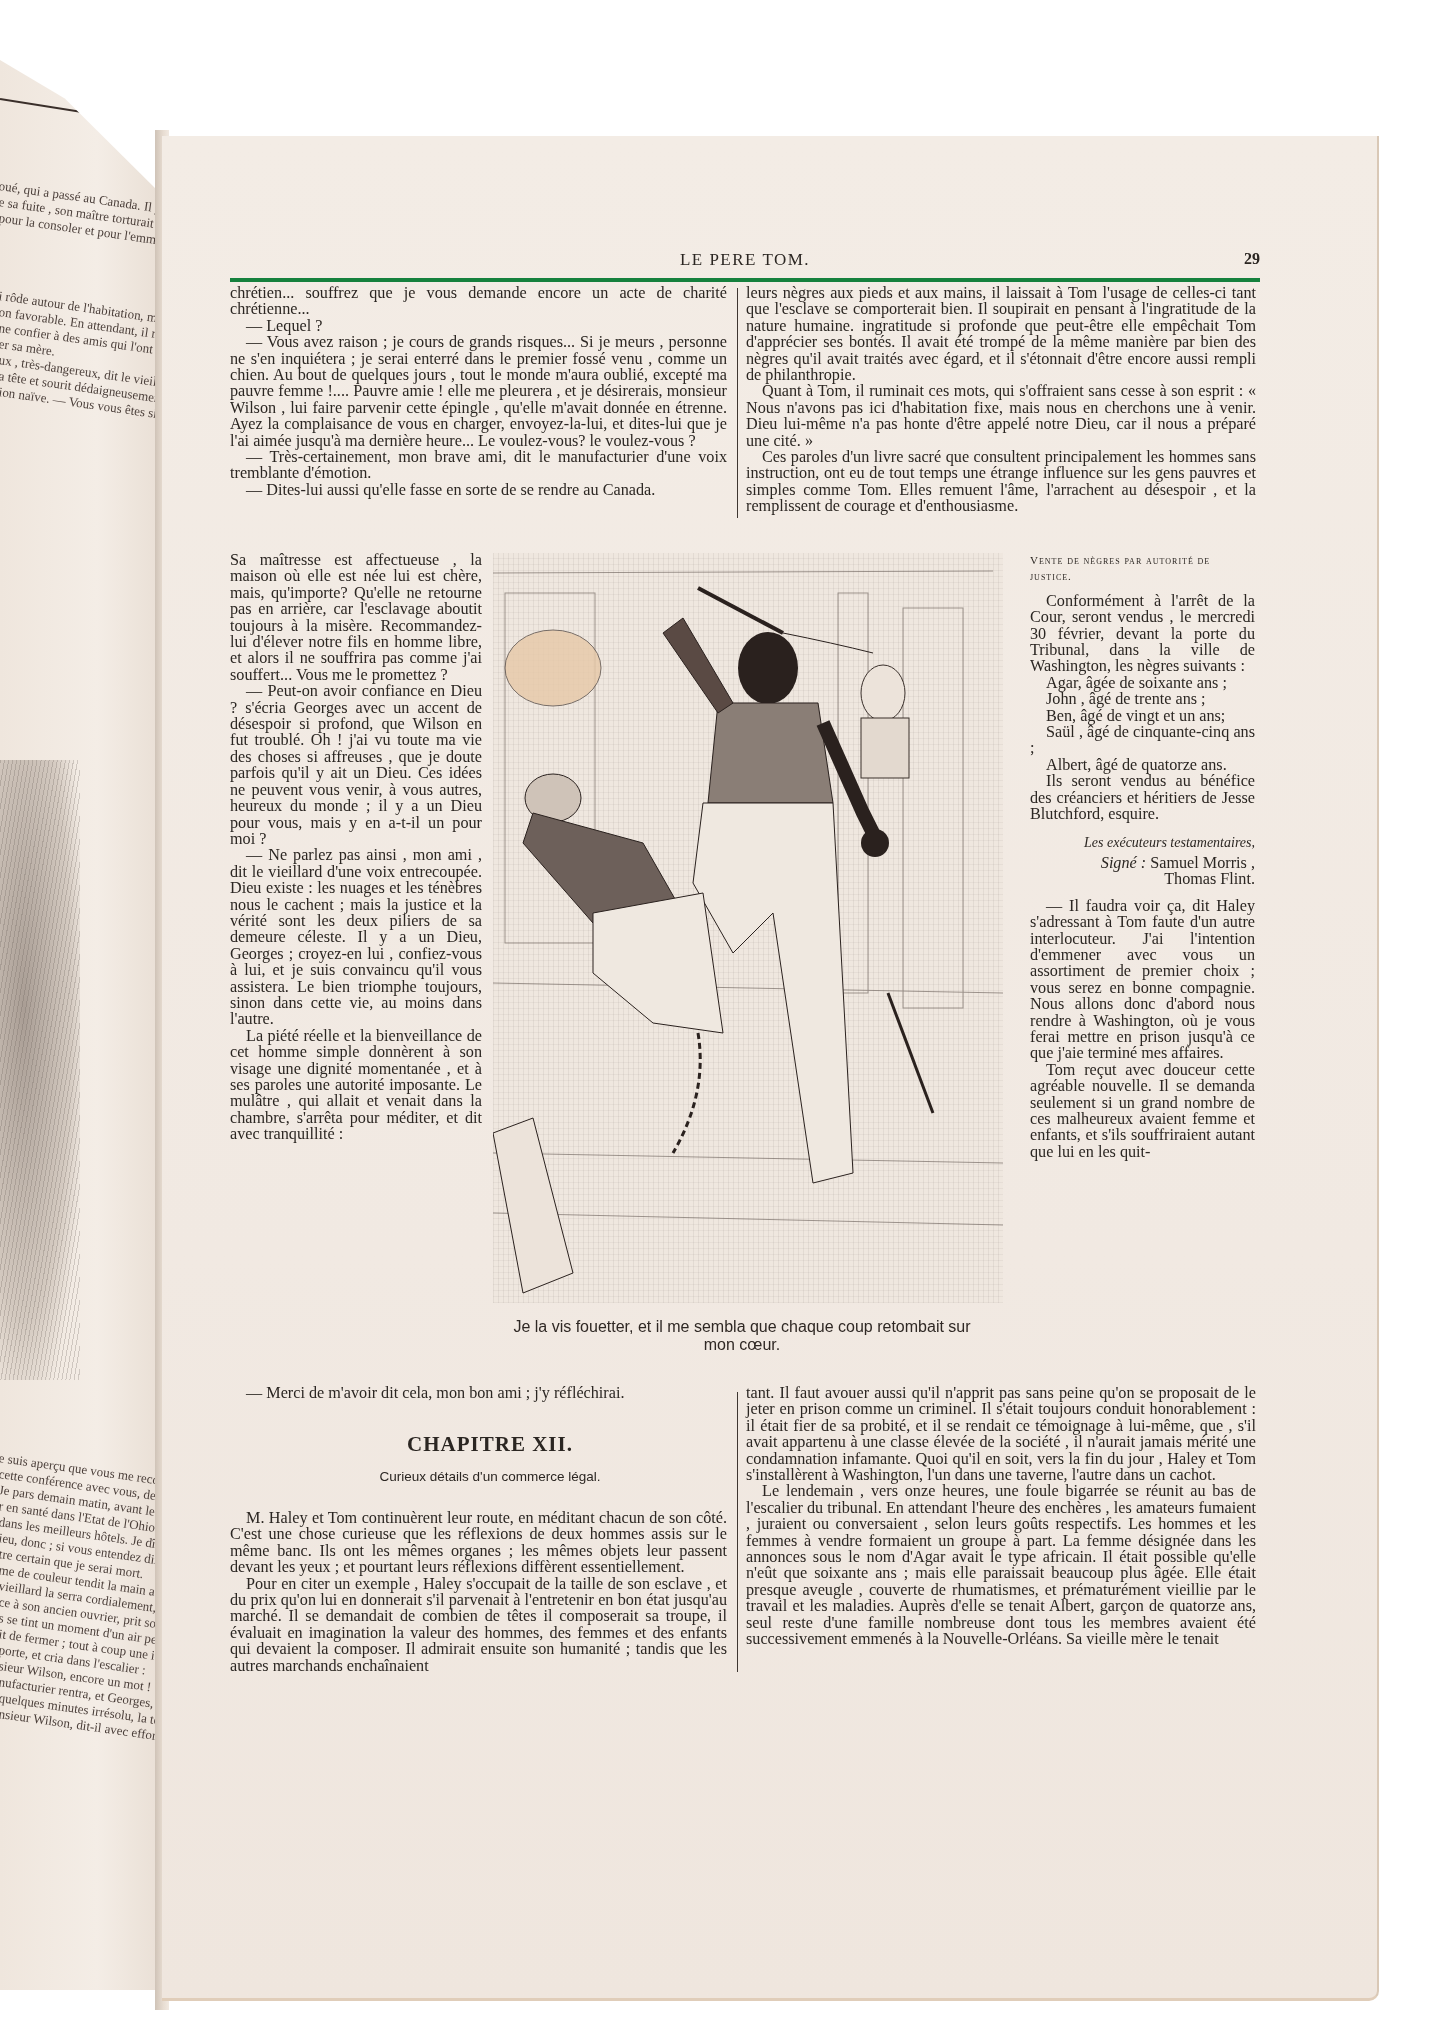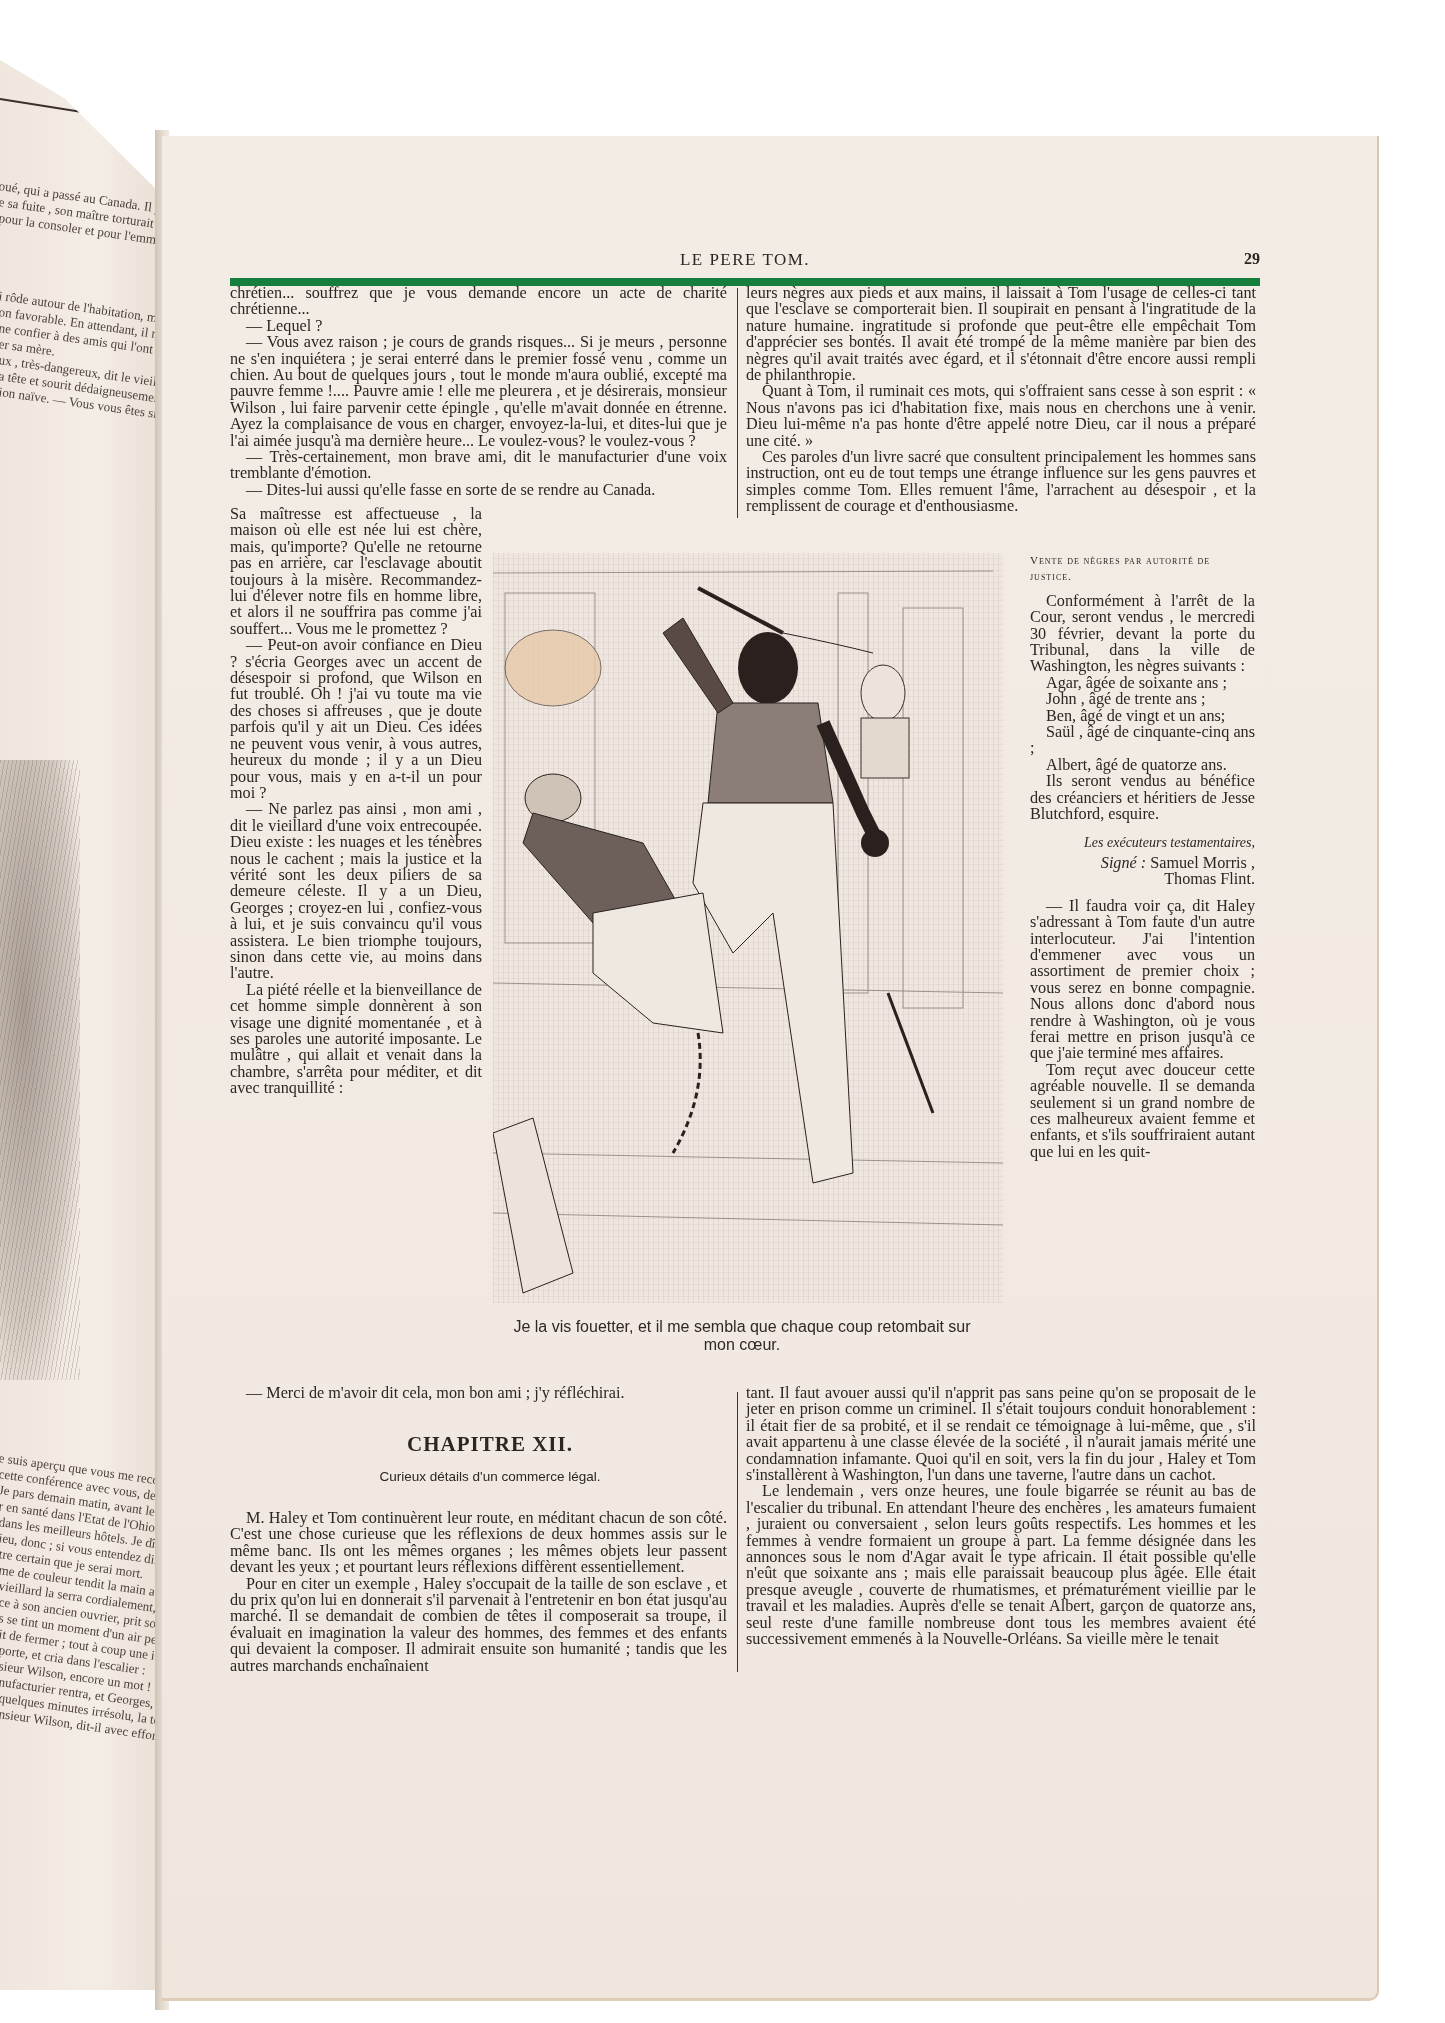--- a/index.html
+++ b/index.html
@@ -38,21 +38,21 @@
   
   .right-page {
     position: absolute; left: 162px; top: 136px; width: 1215px; height: 1862px;
     background: linear-gradient(180deg, #f3ece5 0%, #f1e9e2 60%, #efe6de 100%);
     border-right: 2px solid #d9c8b6;
     border-bottom: 3px solid #e0cdb9;
     border-bottom-right-radius: 10px;
   }
   .header {
     position: absolute; left: 230px; top: 250px; width: 1030px; height: 28px;
-    border-bottom: 8px solid #15803d;
+    border-bottom: 4px solid #15803d;
   }
   .running-head {
     position: absolute; left: 0; right: 0; top: 0; text-align: center;
     font-size: 17px; letter-spacing: 1.5px;
   }
   .page-number {
     position: absolute; right: 0; top: 0; font-size: 16px; font-weight: bold;
   }
   .col {
     position: absolute; font-size: 16.2px; line-height: 16.4px; text-align: justify;
@@ -136,21 +136,21 @@
 </div>
 
 <div class="col" style="left:230px; top:285px; width:497px;">
   <p class="noindent">chrétien... souffrez que je vous demande encore un acte de charité chrétienne...</p>
   <p>— Lequel ?</p>
   <p>— Vous avez raison ; je cours de grands risques... Si je meurs , personne ne s'en inquiétera ; je serai enterré dans le premier fossé venu , comme un chien. Au bout de quelques jours , tout le monde m'aura oublié, excepté ma pauvre femme !.... Pauvre amie ! elle me pleurera , et je désirerais, monsieur Wilson , lui faire parvenir cette épingle , qu'elle m'avait donnée en étrenne. Ayez la complaisance de vous en charger, envoyez-la-lui, et dites-lui que je l'ai aimée jusqu'à ma dernière heure... Le voulez-vous? le voulez-vous ?</p>
   <p>— Très-certainement, mon brave ami, dit le manufacturier d'une voix tremblante d'émotion.</p>
   <p>— Dites-lui aussi qu'elle fasse en sorte de se rendre au Canada.</p>
 </div>
 
-<div class="col" style="left:230px; top:506px; width:252px;">
+<div class="col" style="left:230px; top:552px; width:252px;">
   <p class="noindent">Sa maîtresse est affectueuse , la maison où elle est née lui est chère, mais, qu'importe? Qu'elle ne retourne pas en arrière, car l'esclavage aboutit toujours à la misère. Recommandez-lui d'élever notre fils en homme libre, et alors il ne souffrira pas comme j'ai souffert... Vous me le promettez ?</p>
   <p>— Peut-on avoir confiance en Dieu ? s'écria Georges avec un accent de désespoir si profond, que Wilson en fut troublé. Oh ! j'ai vu toute ma vie des choses si affreuses , que je doute parfois qu'il y ait un Dieu. Ces idées ne peuvent vous venir, à vous autres, heureux du monde ; il y a un Dieu pour vous, mais y en a-t-il un pour moi ?</p>
   <p>— Ne parlez pas ainsi , mon ami , dit le vieillard d'une voix entrecoupée. Dieu existe : les nuages et les ténèbres nous le cachent ; mais la justice et la vérité sont les deux piliers de sa demeure céleste. Il y a un Dieu, Georges ; croyez-en lui , confiez-vous à lui, et je suis convaincu qu'il vous assistera. Le bien triomphe toujours, sinon dans cette vie, au moins dans l'autre.</p>
   <p>La piété réelle et la bienveillance de cet homme simple donnèrent à son visage une dignité momentanée , et à ses paroles une autorité imposante. Le mulâtre , qui allait et venait dans la chambre, s'arrêta pour méditer, et dit avec tranquillité :</p>
 </div>
 
 <div class="col" style="left:230px; top:1385px; width:500px;">
   <p>— Merci de m'avoir dit cela, mon bon ami ; j'y réfléchirai.</p>
 </div>
 

